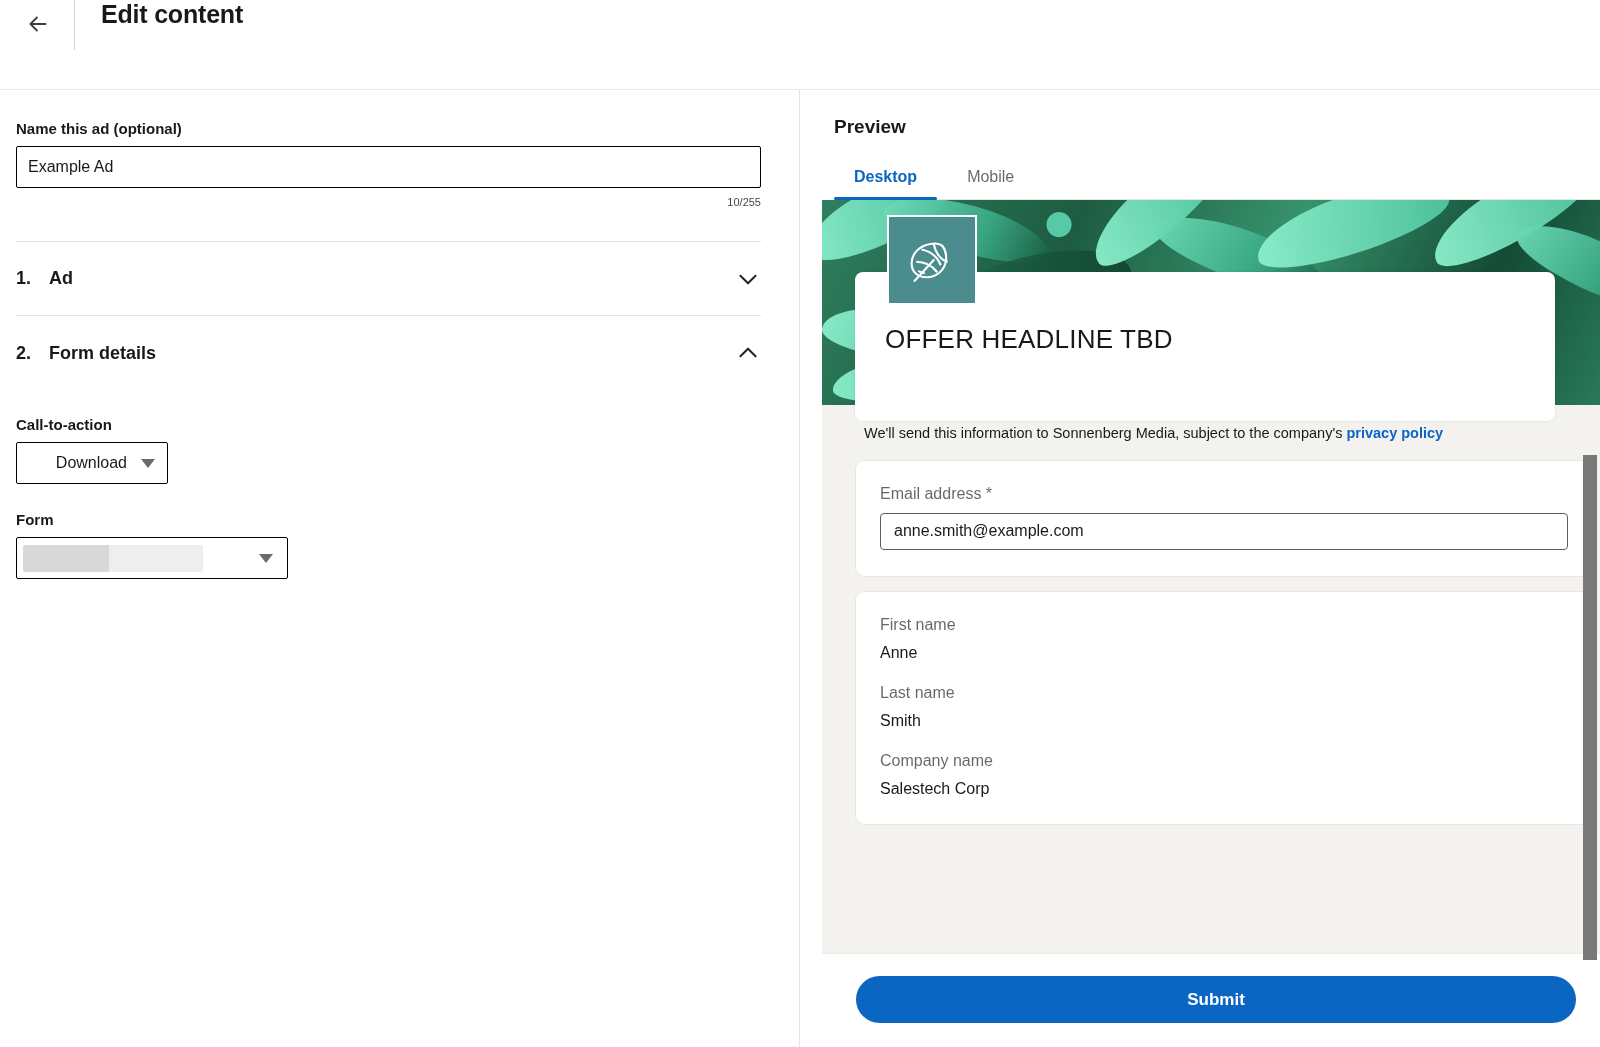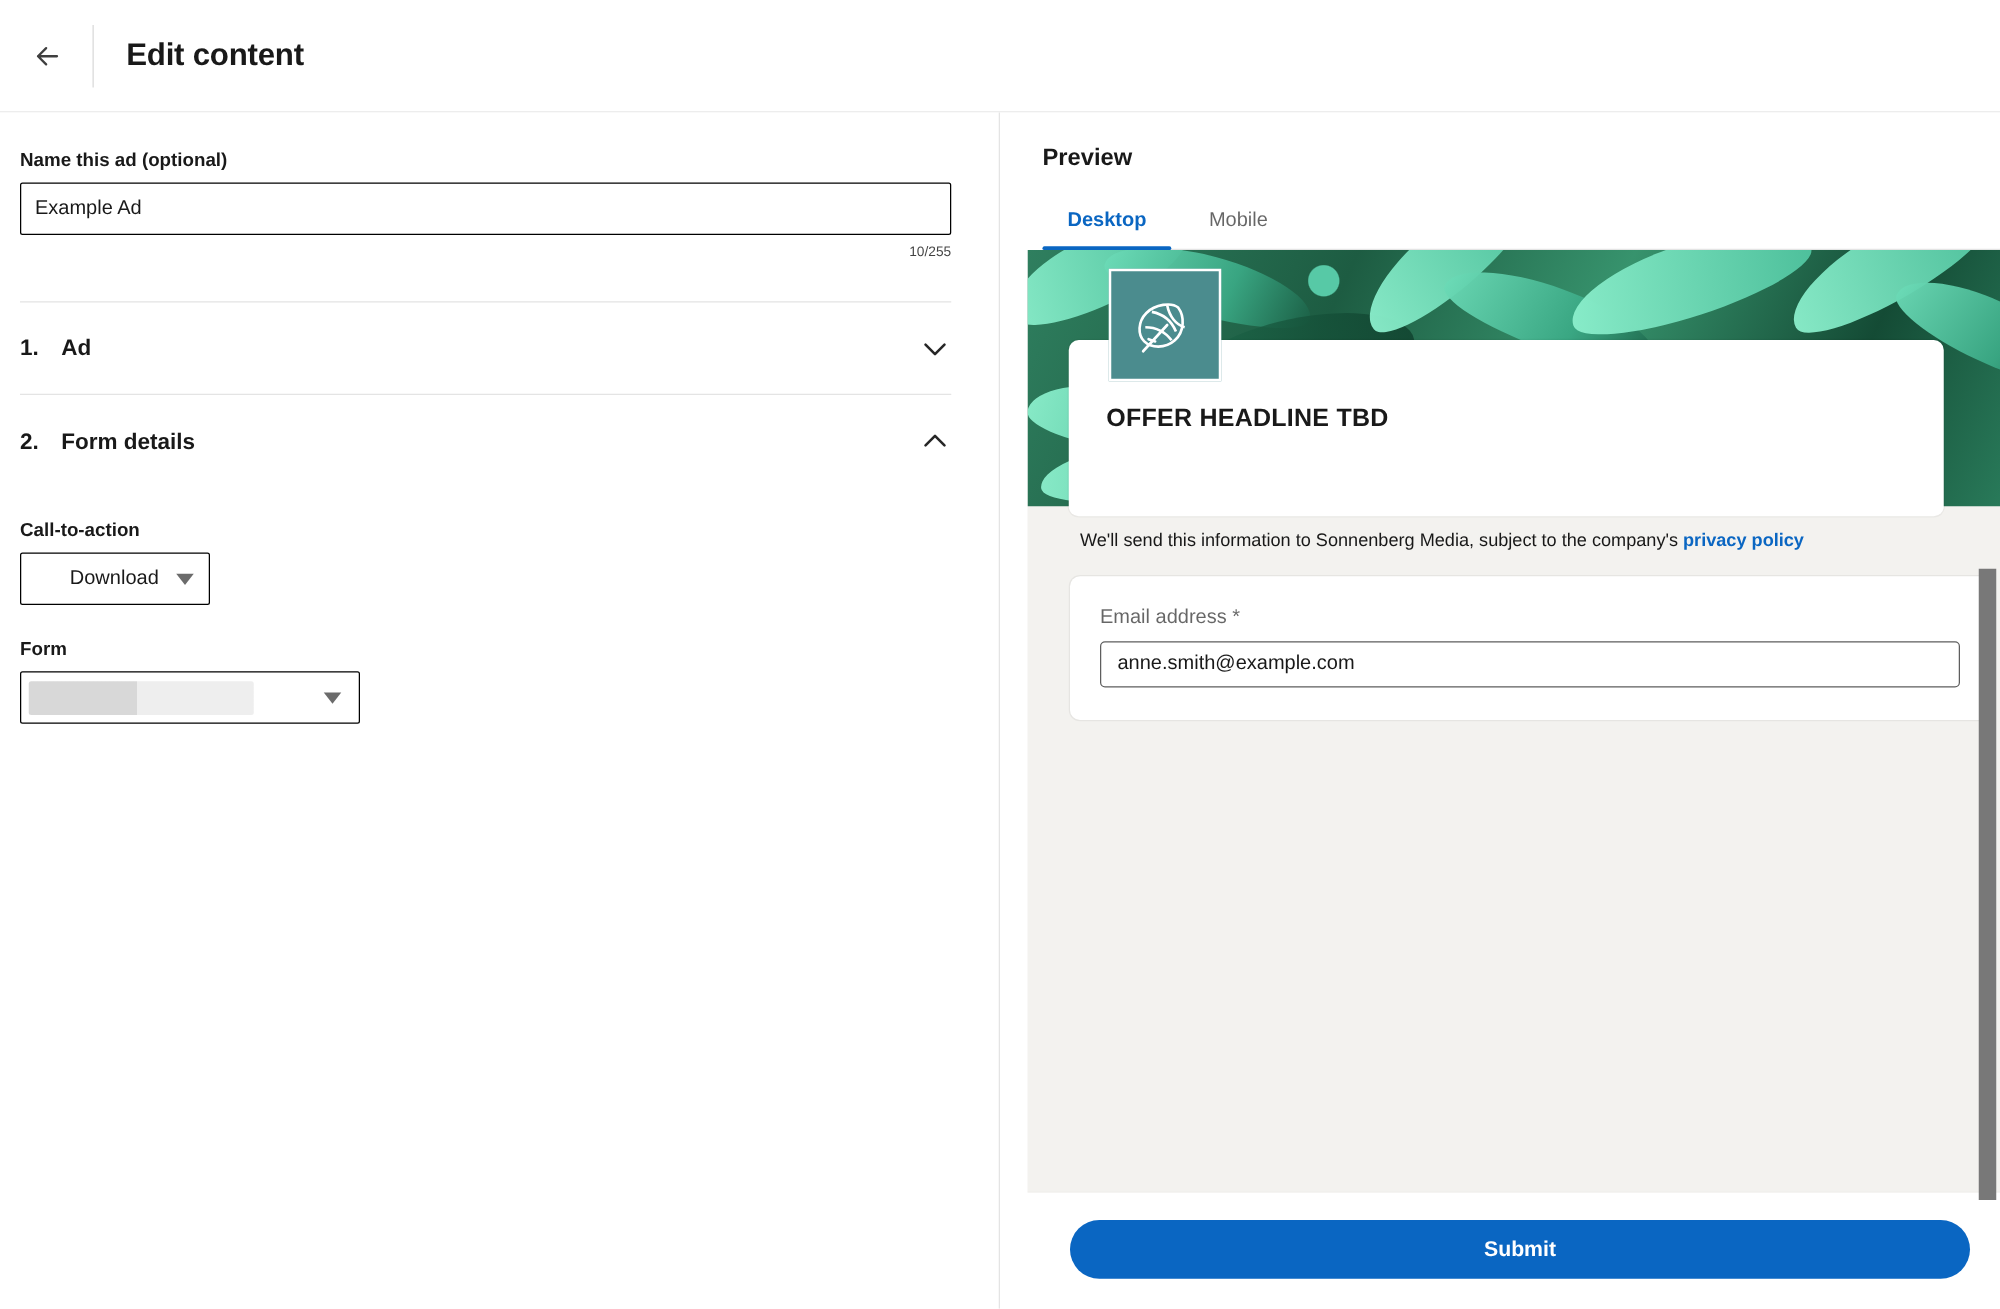--- a/index.html
+++ b/index.html
@@ -10,21 +10,21 @@
     overflow: hidden;
     color: rgba(0,0,0,0.9);
   }
   .app { position: relative; width: 1600px; height: 1047px; display: flex; flex-direction: column; }
 
   
   .topbar {
     height: 90px; min-height: 90px;
     background: #fff;
     border-bottom: 1px solid #e8e8e8;
-    display: flex; align-items: center;
+    display: flex; align-items: flex-start;
     padding-left: 14px;
   }
   .back-btn {
     width: 48px; height: 48px; border-radius: 50%;
     display: flex; align-items: center; justify-content: center;
     cursor: pointer; background: transparent; border: none;
   }
   .divider-vert {
     width: 1px; height: 50px; background: #d9d9d9; margin: 0 26px 0 12px;
   }
@@ -149,21 +149,21 @@
     box-shadow: 0 0 0 1px rgba(0,0,0,0.04);
     z-index: 3;
   }
   .brand-logo {
     position: absolute; left: 32px; top: -57px;
     width: 90px; height: 90px; background: #4b8c8e;
     display: flex; align-items: center; justify-content: center;
     border: 2px solid #fff;
   }
   .offer-headline {
-    font-size: 20px; font-weight: 700; letter-spacing: 0.2px;
+    font-size: 26px; font-weight: 400; letter-spacing: 0.2px;
     color: rgba(0,0,0,0.9); margin-bottom: 32px;
   }
   .offer-details { font-size: 17px; color: rgba(0,0,0,0.9); }
 
   .legal-text {
     margin: 18px 30px 0 42px; font-size: 14.5px; line-height: 1.5;
     color: rgba(0,0,0,0.9); max-width: 640px;
   }
   .legal-link { color: #0a66c2; font-weight: 700; text-decoration: none; cursor: pointer; }
 
@@ -307,20 +307,28 @@
 
         <div class="legal-text">
           <span>We'll send this information to Sonnenberg Media, subject to the company's </span><a class="legal-link">privacy policy</a>
         </div>
 
         <div class="field-card">
           <div class="fc-label">Email address *</div>
           <input class="fc-input" type="text" value="anne.smith@example.com" style="">
         </div>
 
+        <div class="field-card">
+          <div class="fc-label">First name</div>
+          <div class="fc-value">Anne</div>
+          <div class="fc-label">Last name</div>
+          <div class="fc-value">Smith</div>
+          <div class="fc-label">Company name</div>
+          <div class="fc-value">Salestech Corp</div>
+        </div>
       </div>
 
       <div class="preview-footer">
         <button class="submit-btn">Submit</button>
       </div>
 
       <div class="scrollbar-track"></div>
       <div class="scrollbar-thumb"></div>
     </div>
   </div>

